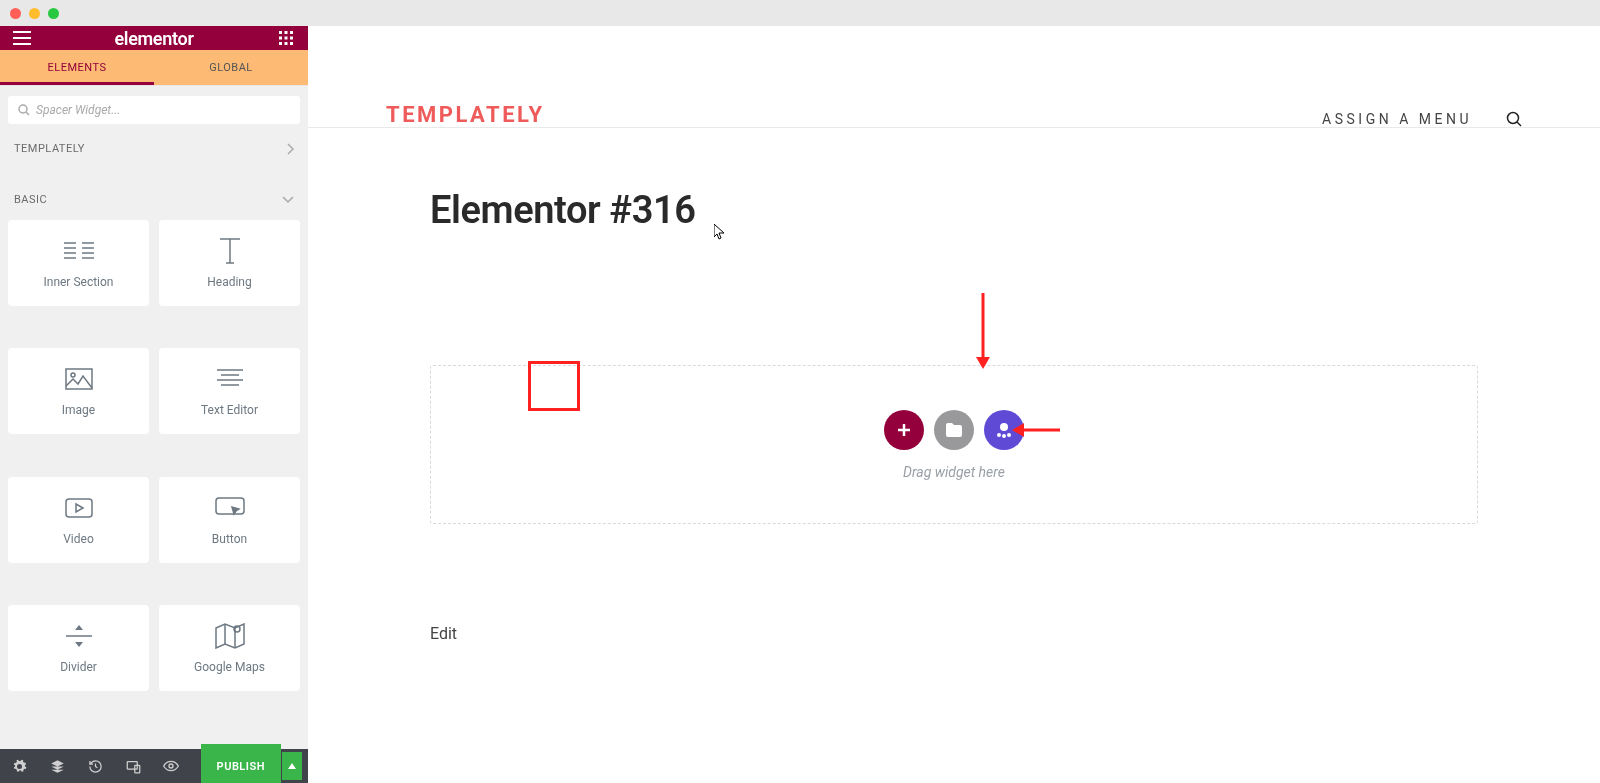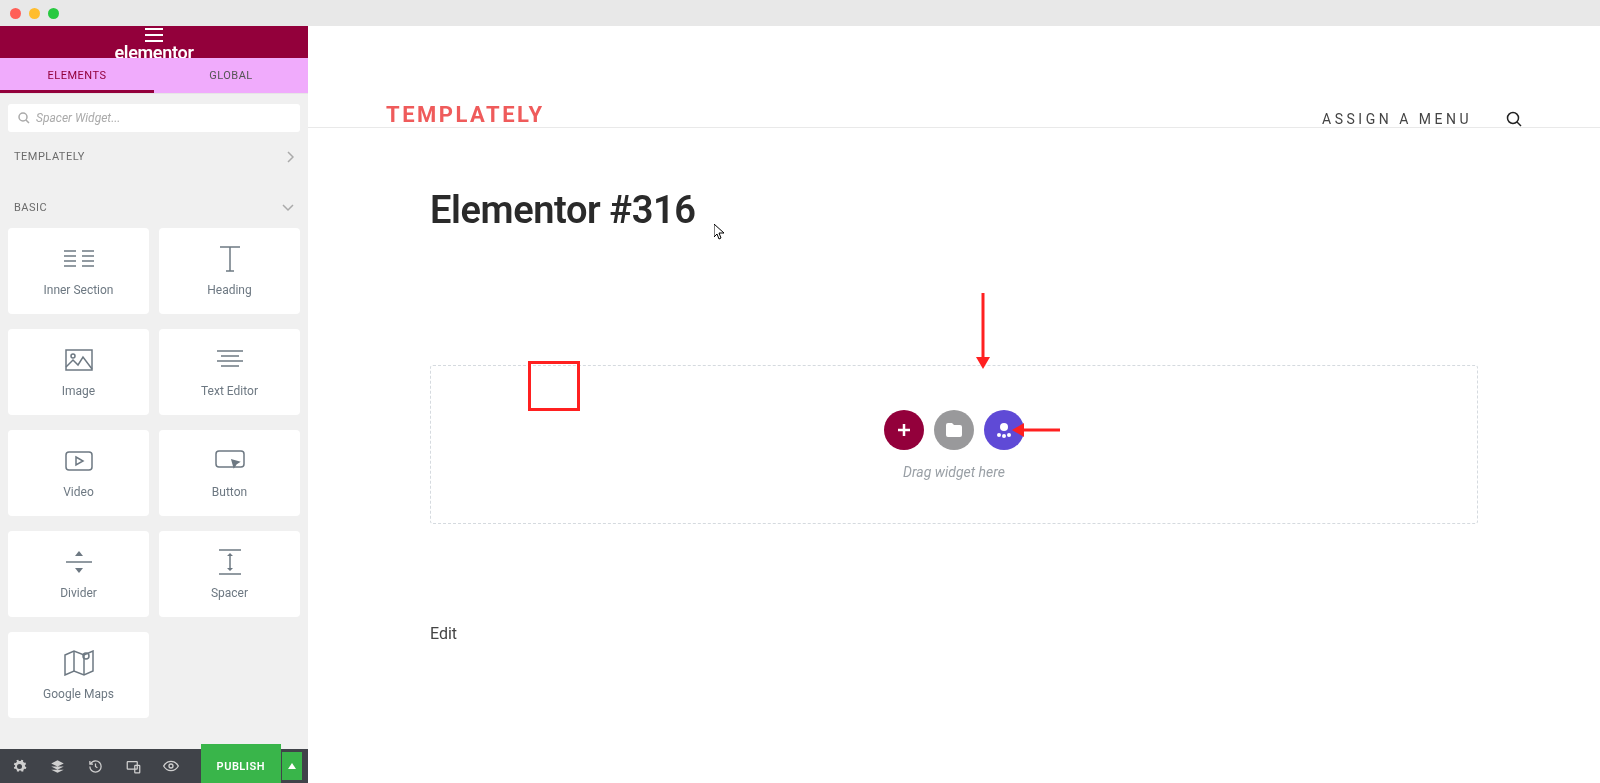--- a/index.html
+++ b/index.html
@@ -9,25 +9,25 @@
   }
   .window-chrome {
     height:26px; background:#e8e8e8; display:flex; align-items:center; padding-left:10px; gap:8px;
   }
   .chrome-dot { width:11px; height:11px; border-radius:50%; }
   .dot-red { background:#ff5f57; } .dot-yellow { background:#ffbd2e; } .dot-green { background:#28c940; }
 
   .app { display:flex; height:757px; }
   .sidebar { width:308px; background:#f0f0f0; display:flex; flex-direction:column; position:relative; }
   .sidebar-header {
-    height:32px; background:#93003b; color:#fff; display:flex; align-items:center; justify-content:space-between; padding:2px 12px;flex-direction:column;
+    height:24px; background:#93003b; color:#fff; display:flex; align-items:center; justify-content:space-between; padding:2px 12px;
   }
   .sidebar-header .menu-btn, .sidebar-header .grid-btn { width:20px; height:20px; display:flex; align-items:center; justify-content:center; cursor:pointer; }
   .sidebar-header .logo { font-size:18px; font-weight:600; letter-spacing:-0.3px; }
-  .panel-tabs { display:flex; background:#f0abfc; border-bottom:1px solid #e6e6e6; }
+  .panel-tabs { display:flex; background:#fdba74; border-bottom:1px solid #e6e6e6; }
   .panel-tabs .tab { flex:1; text-align:center; font-size:11px; letter-spacing:0.5px; color:#555; padding:11px 0; cursor:pointer; }
   .panel-tabs .tab.active { color:#93003b; border-bottom:3px solid #93003b; padding-bottom:8px; }
   .search-wrap { padding:10px 8px 4px; }
   .search-box { background:#fff; display:flex; align-items:center; padding:7px 10px; border-radius:3px; color:#aaa; font-size:12px; font-style:italic; }
   .search-box svg { margin-right:6px; }
   .section-row { display:flex; align-items:center; justify-content:space-between; padding:14px 14px; font-size:11px; color:#6b6b6b; letter-spacing:0.5px; cursor:pointer; }
   .section-row svg { color:#aaa; }
   .widgets-grid { display:grid; grid-template-columns:1fr 1fr; gap:10px; padding:0 8px 26px; overflow:auto; flex:1; }
   .widget-card {
     background:#fff; border-radius:4px; height:86px; display:flex; flex-direction:column; align-items:center; justify-content:center; gap:10px;
@@ -212,31 +212,20 @@
             <svg width="26" height="22" viewBox="0 0 26 22" stroke="#6d7882" fill="none" stroke-width="1.5">
               <path d="M13 0l-4 5h8z" fill="#6d7882" stroke="none"></path>
               <line x1="0" y1="11" x2="26" y2="11"></line>
               <path d="M13 22l-4-5h8z" fill="#6d7882" stroke="none"></path>
             </svg>
           </div>
         <span>Divider</span>
       </div>
       <div class="widget-card">
         <div class="wicon">
-            <svg width="22" height="26" viewBox="0 0 22 26" stroke="#6d7882" fill="none" stroke-width="1.5">
-              <line x1="0" y1="1" x2="22" y2="1"></line>
-              <path d="M11 4l-3 3h6zM11 22l-3-3h6z" fill="#6d7882" stroke="none"></path>
-              <line x1="11" y1="7" x2="11" y2="19"></line>
-              <line x1="0" y1="25" x2="22" y2="25"></line>
-            </svg>
-          </div>
-        <span>Spacer</span>
-      </div>
-      <div class="widget-card">
-        <div class="wicon">
             <svg width="30" height="26" viewBox="0 0 30 26" stroke="#6d7882" fill="none" stroke-width="1.5">
               <path d="M1 5l9-4 10 4 9-4v20l-9 4-10-4-9 4z"></path>
               <line x1="10" y1="1" x2="10" y2="21"></line>
               <line x1="20" y1="5" x2="20" y2="25"></line>
               <circle cx="22" cy="6" r="3"></circle>
             </svg>
           </div>
         <span>Google Maps</span>
       </div>
     </div>

